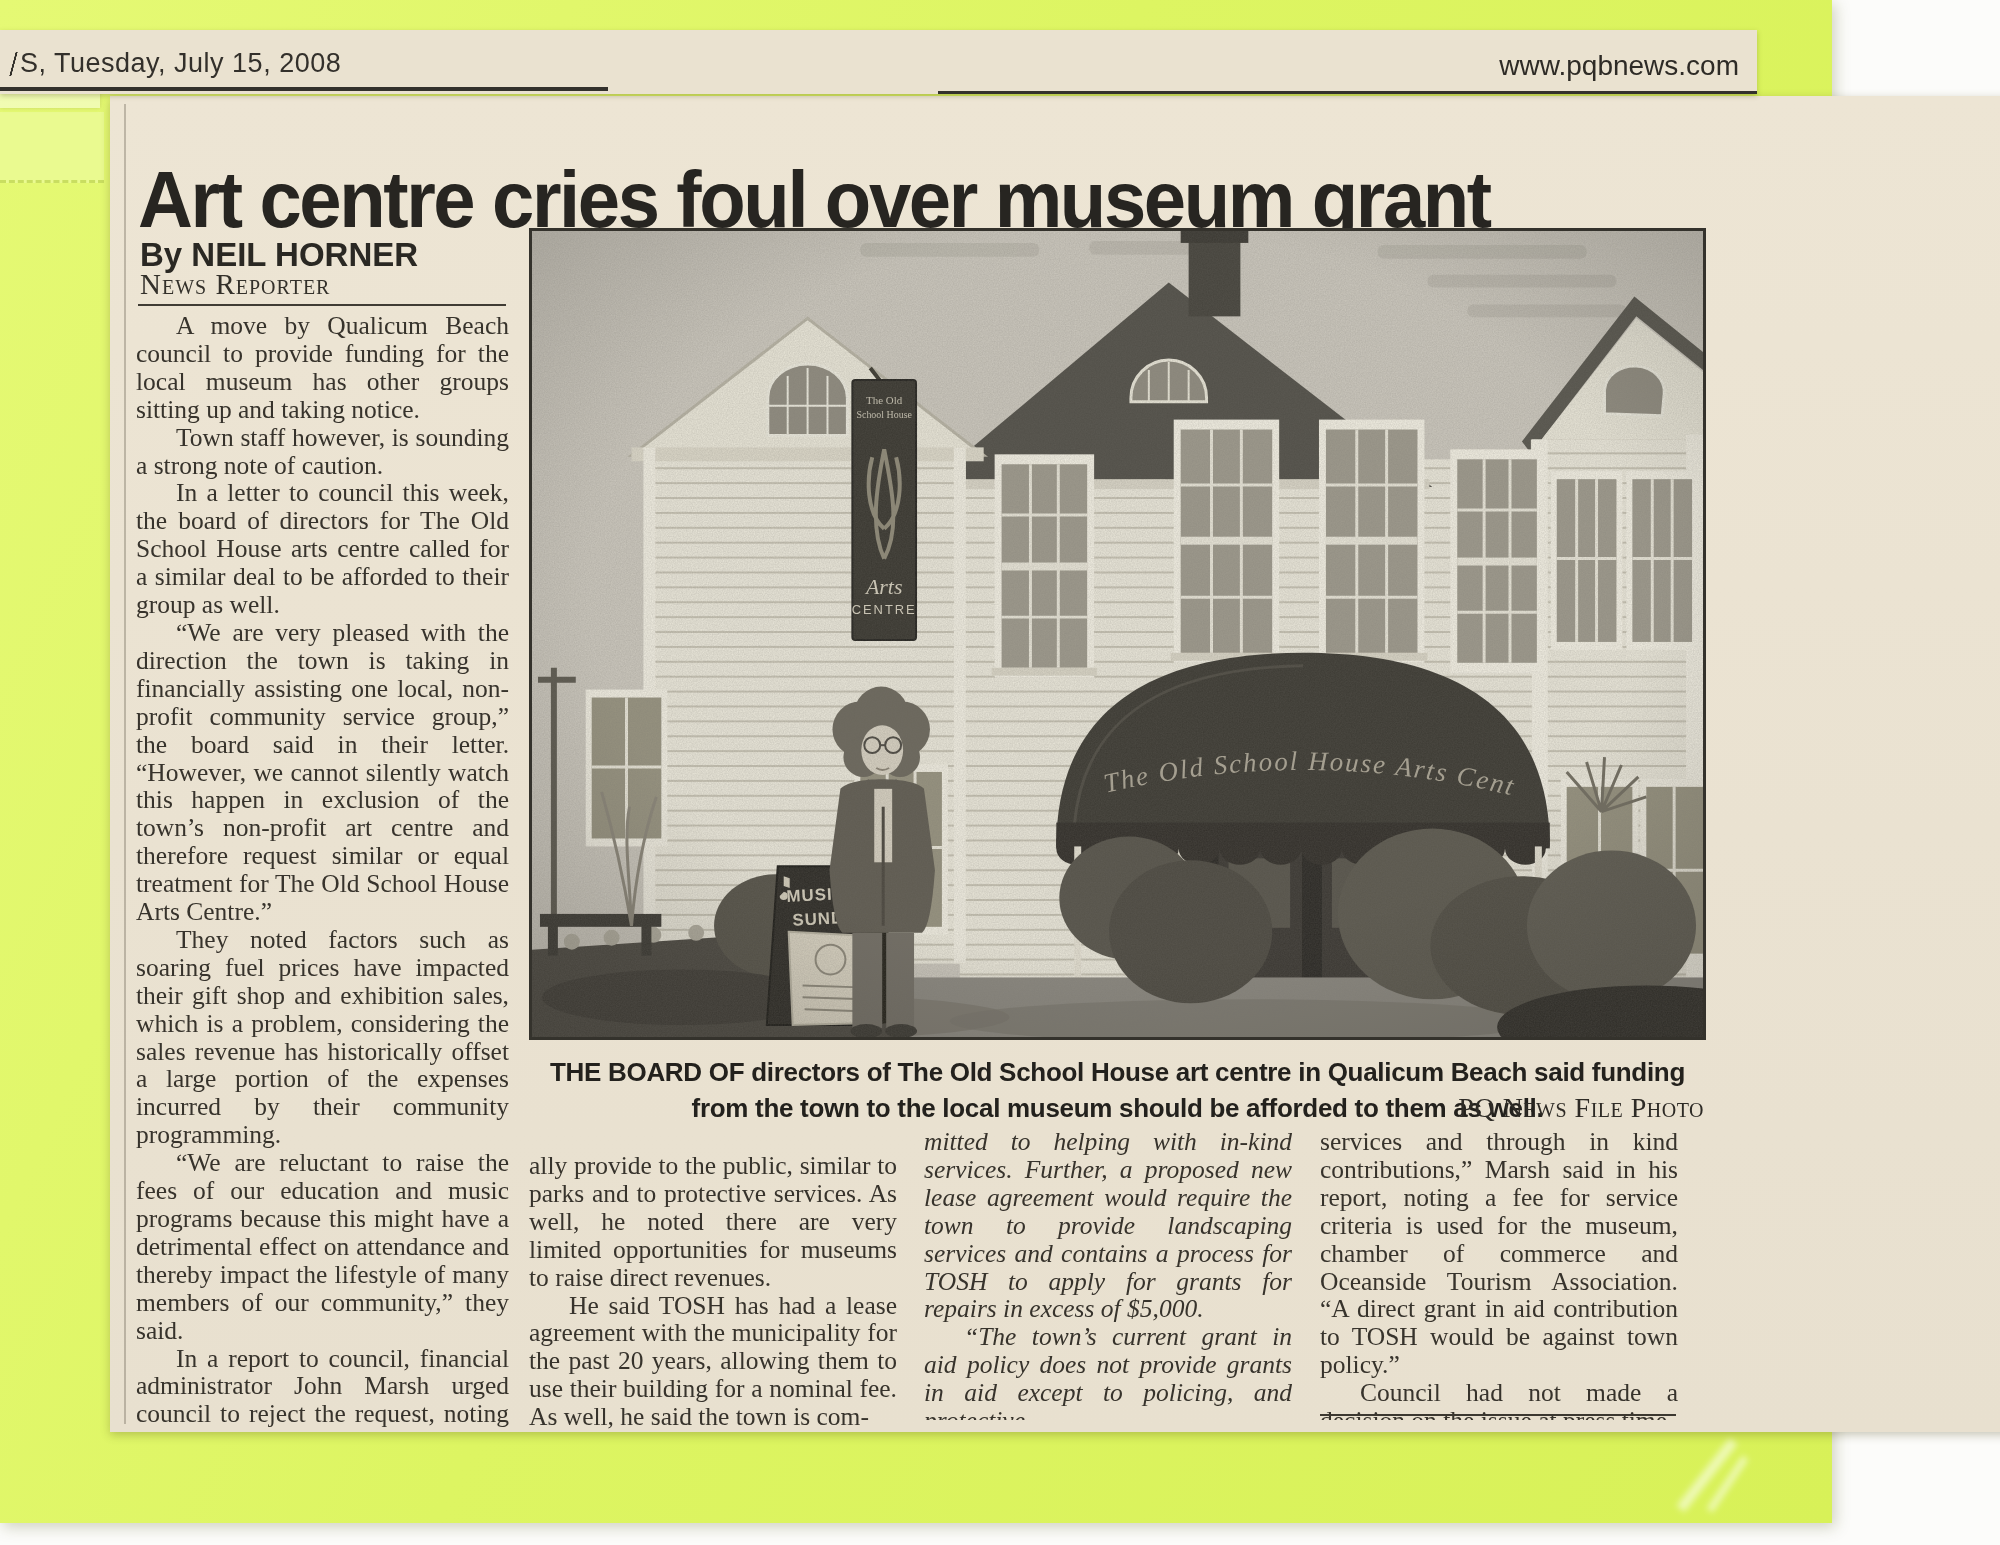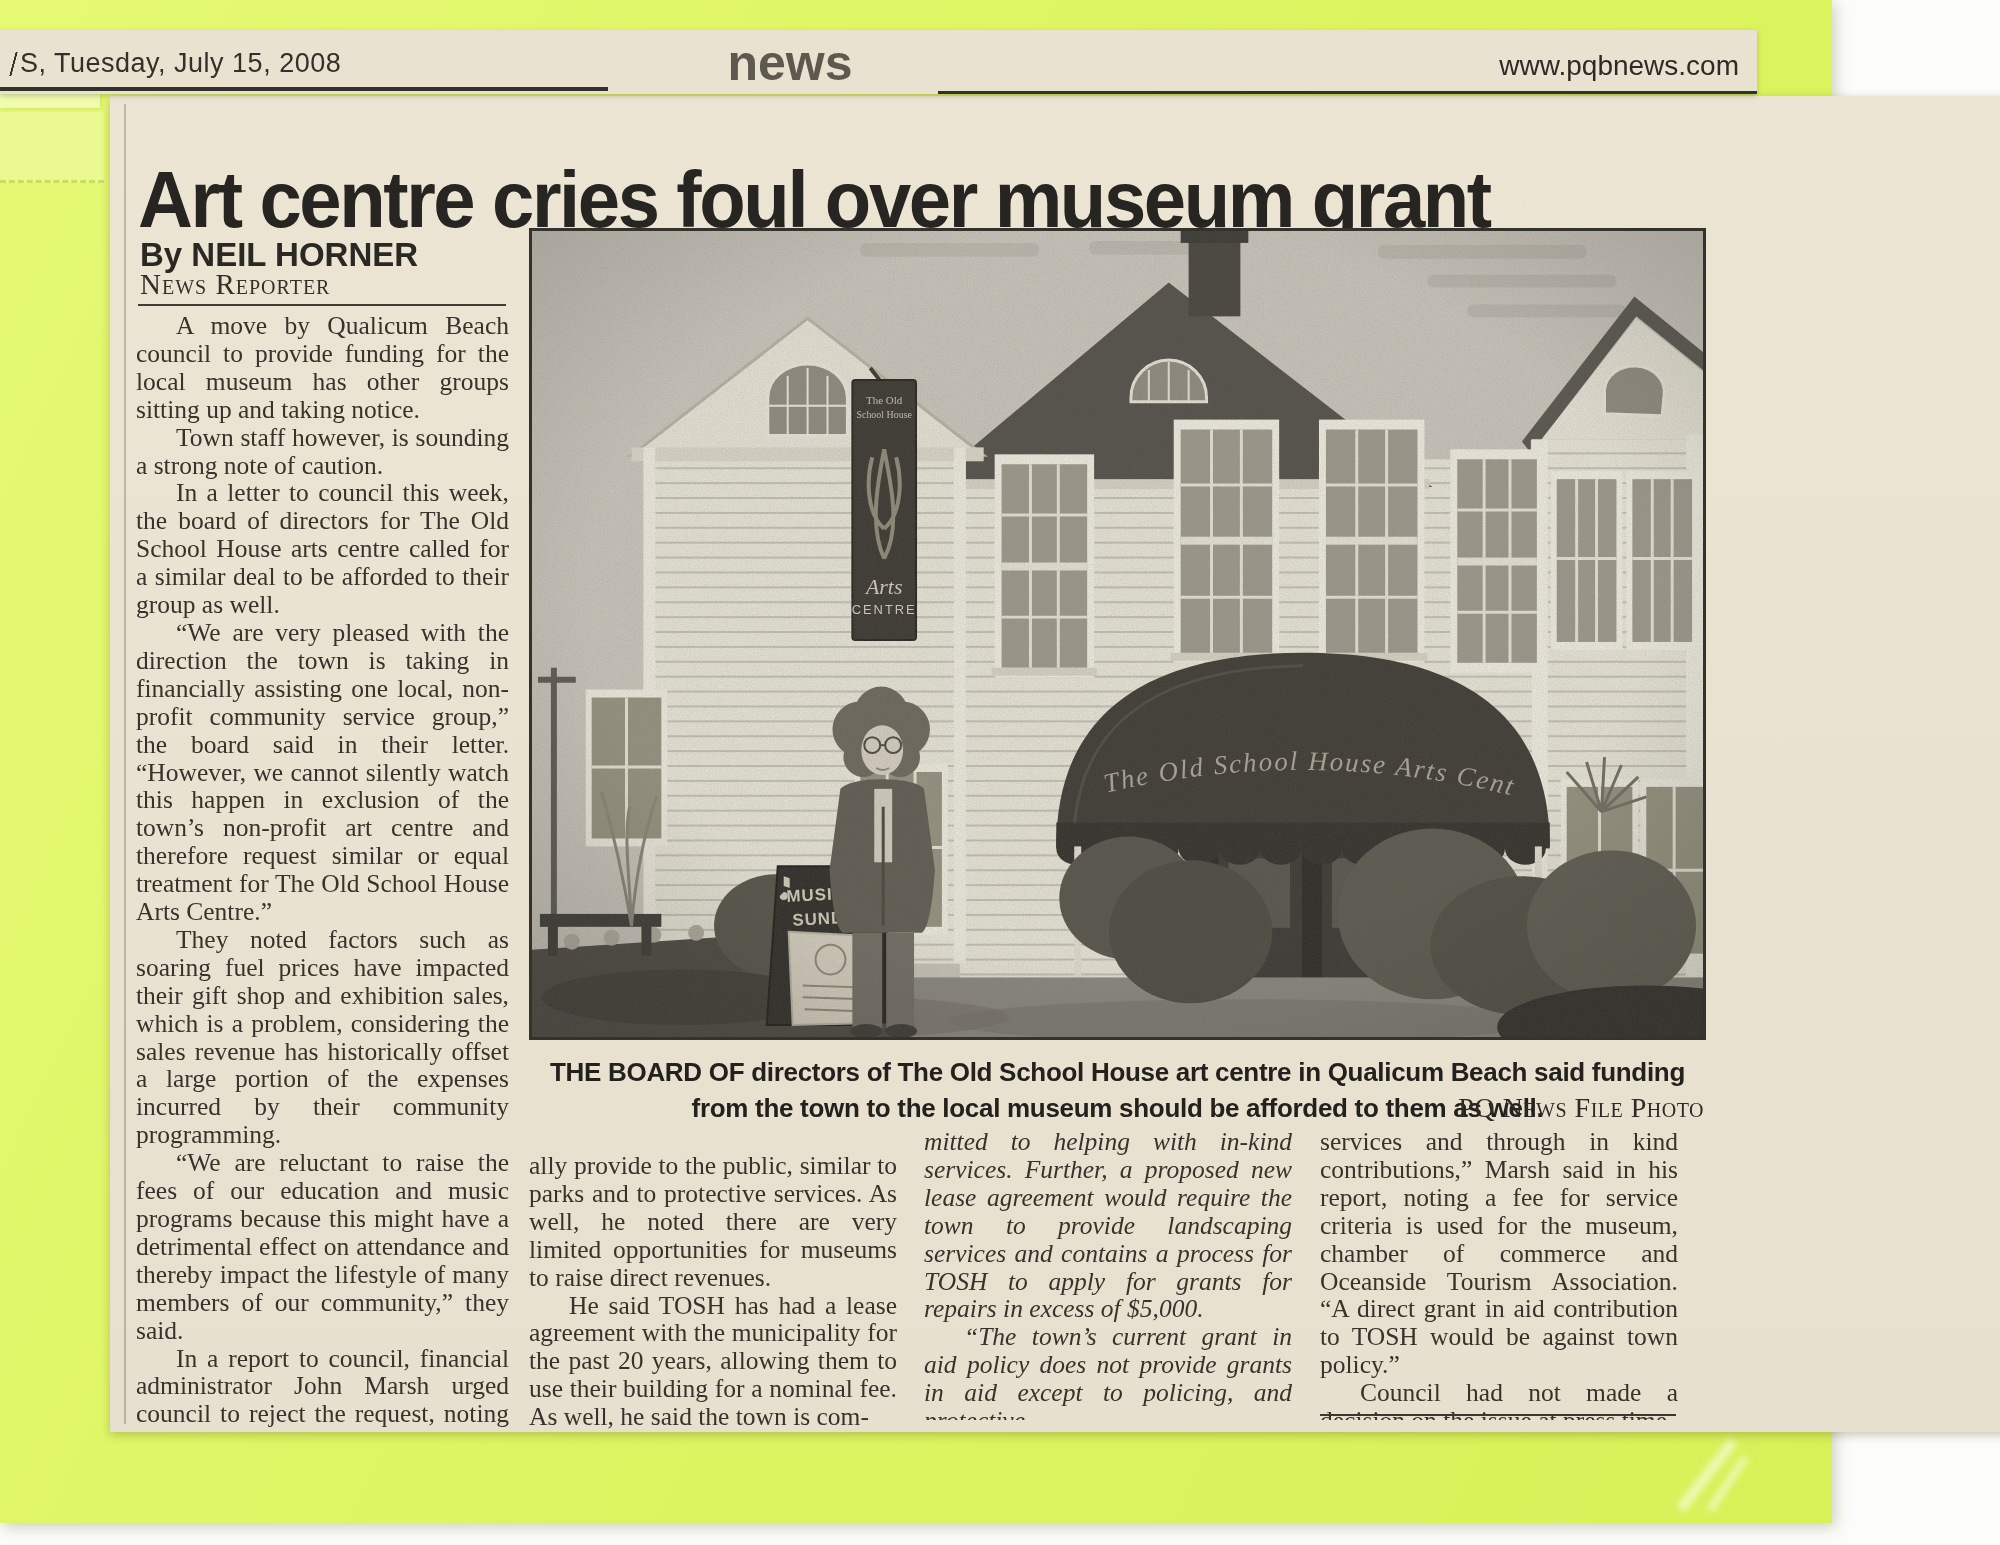--- a/index.html
+++ b/index.html
@@ -69,21 +69,20 @@
 <div class="page">
   <div class="yellow-paper"></div>
   <div class="yellow-patch"></div>
   <div class="glare glare1"></div>
   <div class="glare glare2"></div>
 
   <div class="strip">
     <div class="dateline">S, Tuesday, July 15, 2008</div>
     <div class="rule-left"></div>
     <div class="rule-right"></div>
-    <div class="news-label">news</div>
     <div class="site-url">www.pqbnews.com</div>
   </div>
   <div class="tape"></div>
 
   <div class="sheet">
     <div class="fold-line"></div>
     <h1 class="headline">Art centre cries foul over museum grant</h1>
     <div class="byline">By NEIL HORNER</div>
     <div class="reporter">News Reporter</div>
     <div class="byline-rule"></div>

